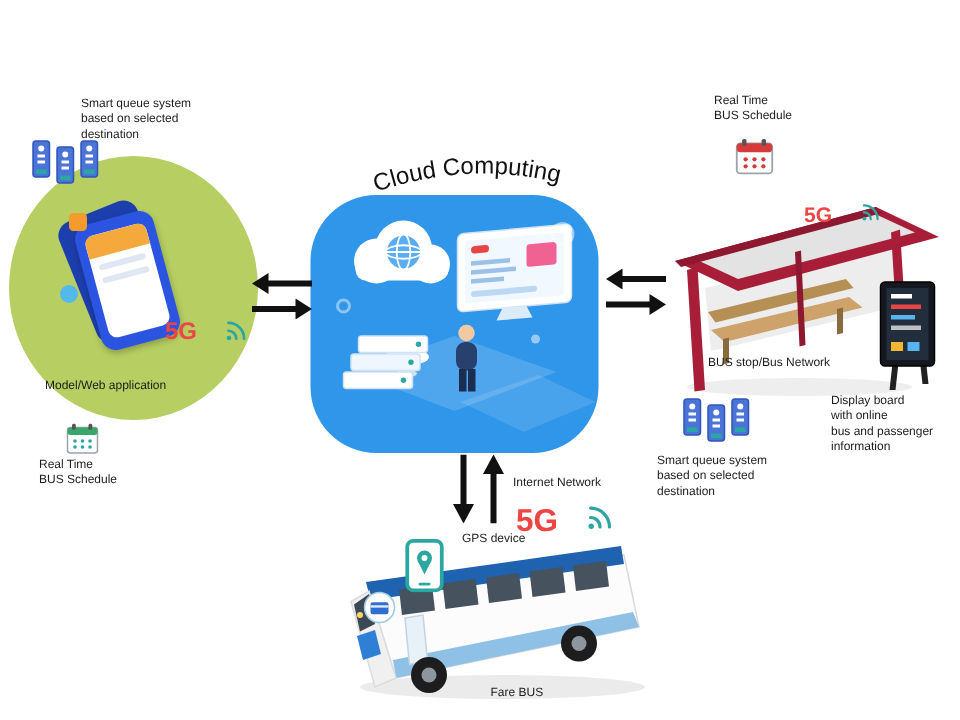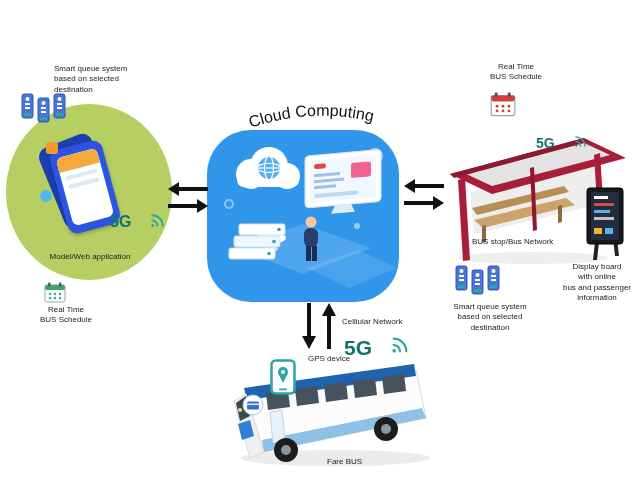--- a/index.html
+++ b/index.html
@@ -2,40 +2,40 @@
 <html><head>
 <meta charset="utf-8">
 <style>
   html,body{margin:0;padding:0;background:#fff;}
   #stage{
     position:relative;width:640px;height:480px;background:#fff;overflow:hidden;
     font-family:"Liberation Sans",sans-serif;color:#222;
   }
   .abs{position:absolute;}
   .lbl{font-size:8px;line-height:1.3;color:#1c1c1c;white-space:pre-line;}
-  .center{text-align:center;}
+  .center{}
   
   .title-banner{
     left:88px;top:7px;width:492px;height:21px;border:2px solid #2e79b8;border-radius:3px;
     display:flex;align-items:center;justify-content:center;background:#fff;
   }
   .title-text{font-size:12.5px;font-weight:bold;color:#e8332a;letter-spacing:.2px;white-space:nowrap;}
   
   .green-bubble{left:6px;top:104px;width:166px;height:176px;border-radius:50%;background:#b6ce62;}
   
   .phone-wrap{left:42px;top:136px;width:86px;height:104px;}
   .phone-back{position:absolute;left:8px;top:2px;width:56px;height:86px;background:#1d3fae;border-radius:10px;transform:rotate(-22deg);}
   .phone-body{position:absolute;left:16px;top:8px;width:54px;height:86px;background:#2b55e0;border-radius:10px;transform:rotate(-15deg);box-shadow:0 2px 4px rgba(0,0,0,.25);}
   .phone-screen{position:absolute;left:6px;top:8px;right:6px;bottom:8px;background:#fff;border-radius:6px;overflow:hidden;}
   .phone-banner{height:15px;background:#f5a93c;}
   .phone-line{height:4px;margin:5px 5px 0 5px;background:#dfe7f2;border-radius:2px;}
   .social-orange{position:absolute;left:4px;top:6px;width:12px;height:12px;background:#f59b2d;border-radius:3px;}
   .social-twitter{position:absolute;left:-2px;top:54px;width:12px;height:12px;background:#53b9ea;border-radius:50%;}
   
-  .fiveg{display:flex;align-items:flex-start;gap:19px;font-weight:bold;color:#0f766e;}
+  .fiveg{display:flex;align-items:flex-start;gap:19px;font-weight:bold;color:#ef4444;}
   .fiveg-left{left:110px;top:213px;font-size:16px;}
   .fiveg-right{left:536px;top:135px;font-size:14px;}
   .fiveg-bottom{left:344px;top:336px;font-size:21px;}
   
   .cloud-blob{left:207px;top:130px;width:192px;height:172px;background:#2f96ea;border-radius:44px;}
   .arch-svg{left:224px;top:96px;}
   
   .nowrap{white-space:nowrap;}
 </style>
 </head>
@@ -261,21 +261,21 @@
     <rect x="34" y="2" width="11" height="24" rx="2" fill="#4a74d8" stroke="#2f56b8"></rect>
     <circle cx="39.5" cy="7" r="2" fill="#fff"></circle>
       <rect x="37" y="11" width="5" height="2" fill="#fff"></rect>
       <rect x="37" y="15" width="5" height="2" fill="#fff"></rect>
       <rect x="36" y="21" width="7" height="3" fill="#2aa7a0"></rect>
   </svg>
   <div class="abs lbl center" style="left:438px;top:302px;width:104px;">Smart queue system
 based on selected
 destination</div>
 
-  <div class="abs lbl nowrap" style="left:342px;top:317px;">Celliular Network</div>
+  <div class="abs lbl nowrap" style="left:342px;top:317px;">Internet Network</div>
 
   <svg class="abs" style="left:220px;top:354px;" width="215" height="115" viewBox="0 0 215 115">
     <ellipse cx="115" cy="104" rx="95" ry="8" fill="#ebebeb"></ellipse>
     <polygon points="26,40 196,16 206,64 44,98" fill="#fcfcfc" stroke="#d8d8d8"></polygon>
     <polygon points="24,34 194,10 196,22 27,46" fill="#1e62b0"></polygon>
     <polygon points="46,39 68,36 70,53 48,56" fill="#46525e"></polygon>
     <polygon points="75,35 97,32 99,49 77,52" fill="#46525e"></polygon>
     <polygon points="104,31 126,28 128,45 106,48" fill="#46525e"></polygon>
     <polygon points="133,27 155,24 157,41 135,44" fill="#46525e"></polygon>
     <polygon points="162,23 184,20 186,37 164,40" fill="#46525e"></polygon>

